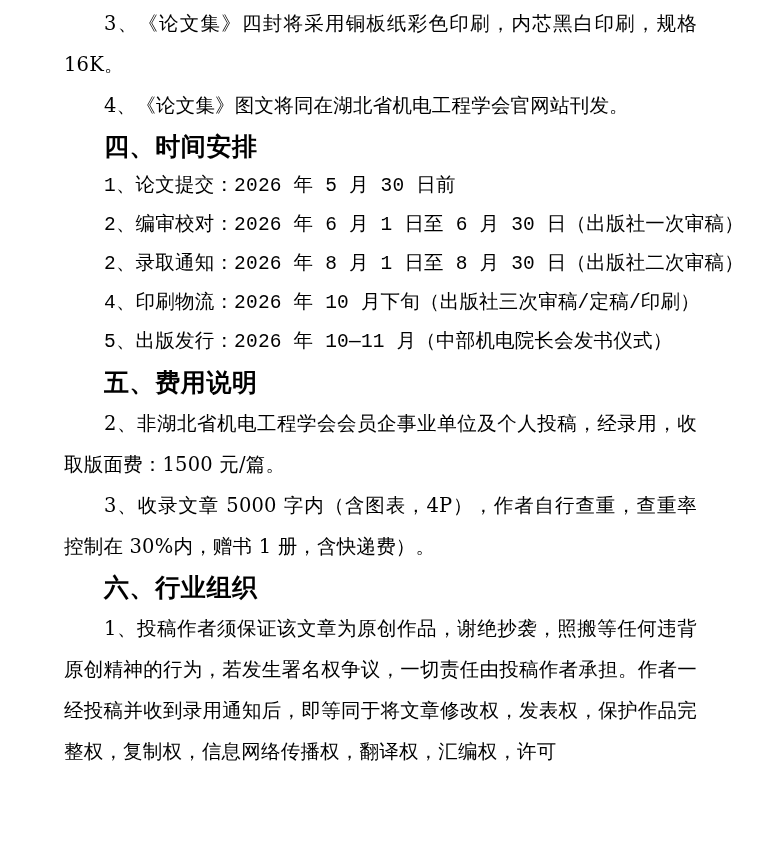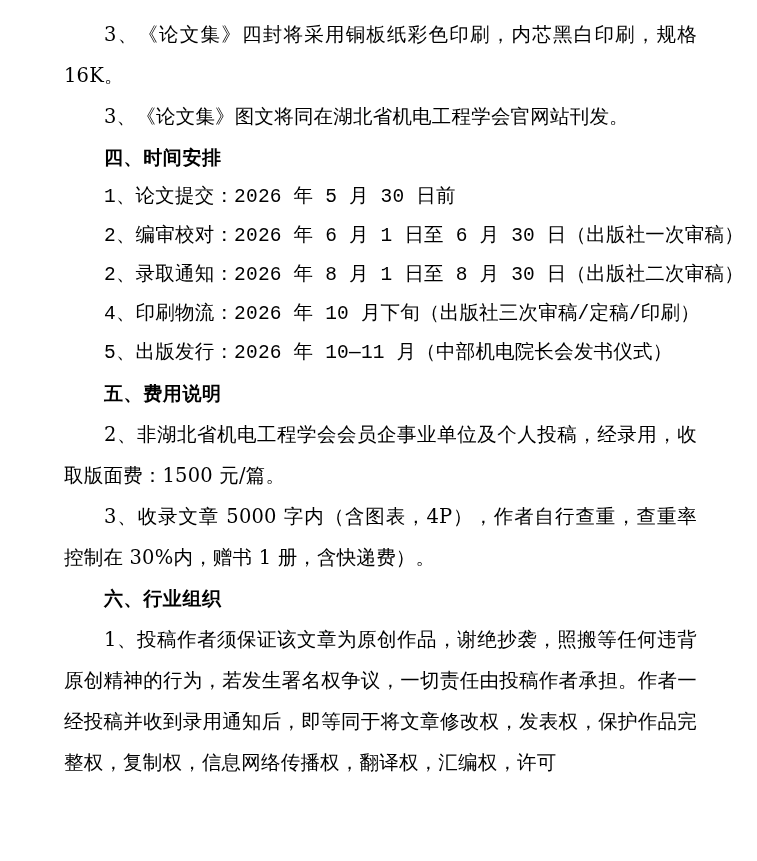--- a/index.html
+++ b/index.html
@@ -11,35 +11,35 @@
     width: 757px;
     height: 861px;
     font-family: "DejaVu Serif", "Liberation Serif", serif;
     color: #000000;
     overflow: hidden;
   }
   #page {
     width: 757px;
     height: 861px;
     box-sizing: border-box;
-    padding: 14px 60px 0 64px;
+    padding: 3px 60px 0 64px;
   }
   .para {
     font-size: 19.5px;
     line-height: 41px;
     text-align: justify;
     text-justify: inter-ideograph;
     margin: 0;
     letter-spacing: 0.2px;
   }
   .indent2 {
     text-indent: 40px;
   }
   .heading {
-    font-size: 19px;
+    font-size: 25px;
     line-height: 41px;
     font-weight: bold;
     margin: 0;
     text-indent: 40px;
     letter-spacing: 0.6px;
   }
   .tight {
     line-height: 39px;
   }
   .nowrapline {
@@ -47,21 +47,21 @@
     font-family: Liberation Mono, monospace;
   }
 </style>
 </head>
 <body>
 
 <div id="page">
 
   <p class="para indent2">3、《论文集》四封将采用铜板纸彩色印刷，内芯黑白印刷，规格 16K。</p>
 
-  <p class="para indent2">3、《论文集》图文将同在湖北省机电工程学会官网站刊发。</p>
+  <p class="para indent2">4、《论文集》图文将同在湖北省机电工程学会官网站刊发。</p>
 
 
   <h2 class="heading">四、时间安排</h2>
 
   <p class="para indent2 tight nowrapline">1、论文提交：2026 年 5 月 30 日前</p>
 
   <p class="para indent2 tight nowrapline">2、编审校对：2026 年 6 月 1 日至 6 月 30 日（出版社一次审稿）</p>
 
   <p class="para indent2 tight nowrapline">2、录取通知：2026 年 8 月 1 日至 8 月 30 日（出版社二次审稿）</p>
 

